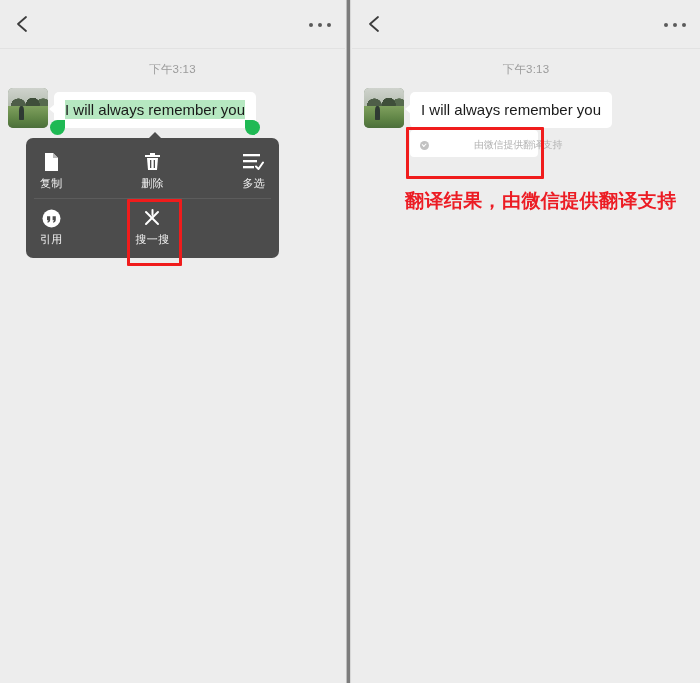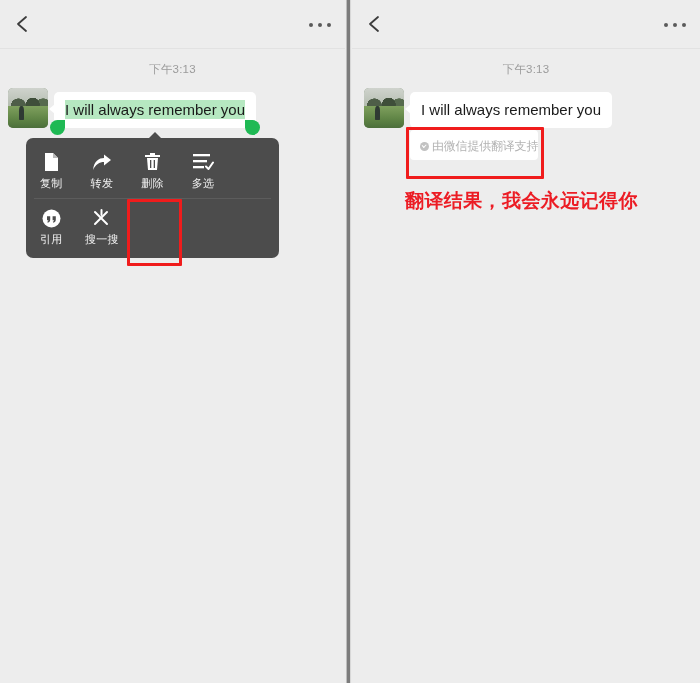--- a/index.html
+++ b/index.html
@@ -185,24 +185,25 @@
   .trans-sub .badge::after {
     content: "";
     position: absolute;
     left: 2.4px; top: 2px;
     width: 3px; height: 1.6px;
     border-left: 1.2px solid #fff;
     border-bottom: 1.2px solid #fff;
     transform: rotate(-45deg);
   }
   .trans-sub span.lbl {
-    font-size: 12px;
+    font-size: 10px;
     color: #b3b3b3;
     white-space: nowrap;
     letter-spacing: -.2px;
+    margin-left: 42px;
   }
 
   
   .red-rect {
     position: absolute;
     border: 3px solid #f01c1c;
     border-radius: 1px;
     pointer-events: none;
   }
   #rect-translation { top: 127px; left: 54px; width: 138px; height: 52px; }
@@ -235,20 +236,21 @@
     position: absolute;
     top: -6px;
     left: 122px;
     width: 0; height: 0;
     border-left: 7px solid transparent;
     border-right: 7px solid transparent;
     border-bottom: 7px solid #4c4c4c;
   }
   .ctx-row {
     display: flex;
+    justify-content: space-between;
   }
   .ctx-divider {
     height: 1px;
     background: #5c5c5c;
     margin: 2px 8px 2px 8px;
   }
   .ctx-item {
     width: 50.6px;
     padding: 6px 0 7px 0;
     text-align: center;
@@ -315,28 +317,20 @@
         <div class="ctx-item">
           <div class="ctx-ic">
             <svg width="17" height="20" viewBox="0 0 17 20" aria-hidden="true">
               <path d="M2 1 h8 l5 5 v13 h-13 z" fill="#ffffff"></path>
               <path d="M10 1 v5 h5 z" fill="#b9b9b9"></path>
             </svg>
           </div>
           <div class="ctx-lbl">复制</div>
         </div>
 
-        <div class="ctx-item">
-          <div class="ctx-ic">
-            <svg width="21" height="19" viewBox="0 0 21 19" aria-hidden="true">
-              <path d="M2 17 C3 8 8 5 13 5 L13 1.5 L20 7 L13 12.5 L13 9 C8.5 9 4.5 11.5 2 17 Z" fill="#ffffff"></path>
-            </svg>
-          </div>
-          <div class="ctx-lbl">转发</div>
-        </div>
 
 
         <div class="ctx-item">
           <div class="ctx-ic">
             <svg width="17" height="20" viewBox="0 0 17 20" aria-hidden="true">
               <rect x="1" y="3" width="15" height="2" fill="#ffffff"></rect>
               <path d="M6 1 h5 v2 h-5 z" fill="#ffffff"></path>
               <path d="M3 6 h11 l-1 12 h-9 z" fill="#ffffff"></path>
               <rect x="6" y="8" width="1.3" height="8" fill="#4c4c4c"></rect>
               <rect x="9.7" y="8" width="1.3" height="8" fill="#4c4c4c"></rect>
@@ -434,16 +428,16 @@
 
     <div class="trans-card">
       <div class="trans-sub">
         <span class="badge"></span>
         <span class="lbl">由微信提供翻译支持</span>
       </div>
     </div>
 
     <div class="red-rect" id="rect-translation"></div>
 
-    <div class="annotation">翻译结果，我会永远记得你</div>
+    <div class="annotation">翻译结果，由微信提供翻译支持</div>
   </div>
 
 </div>
 
 </body></html>

